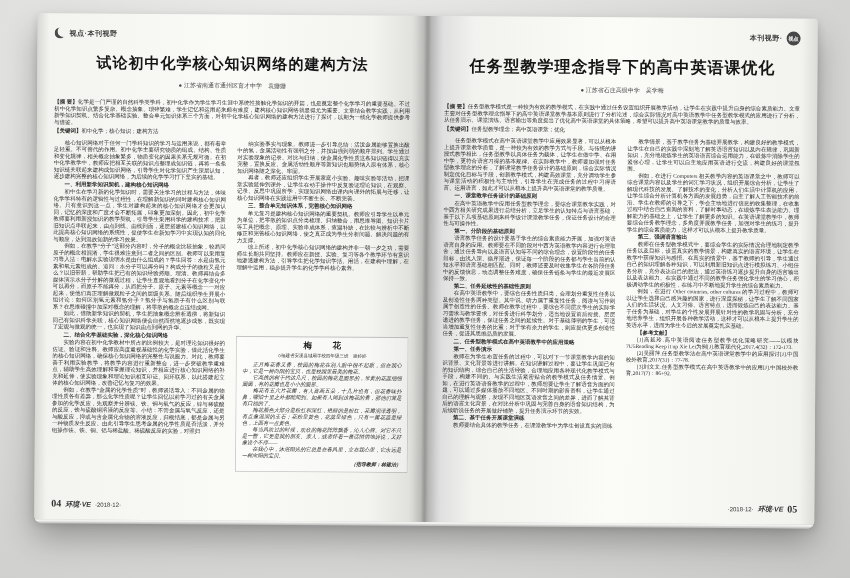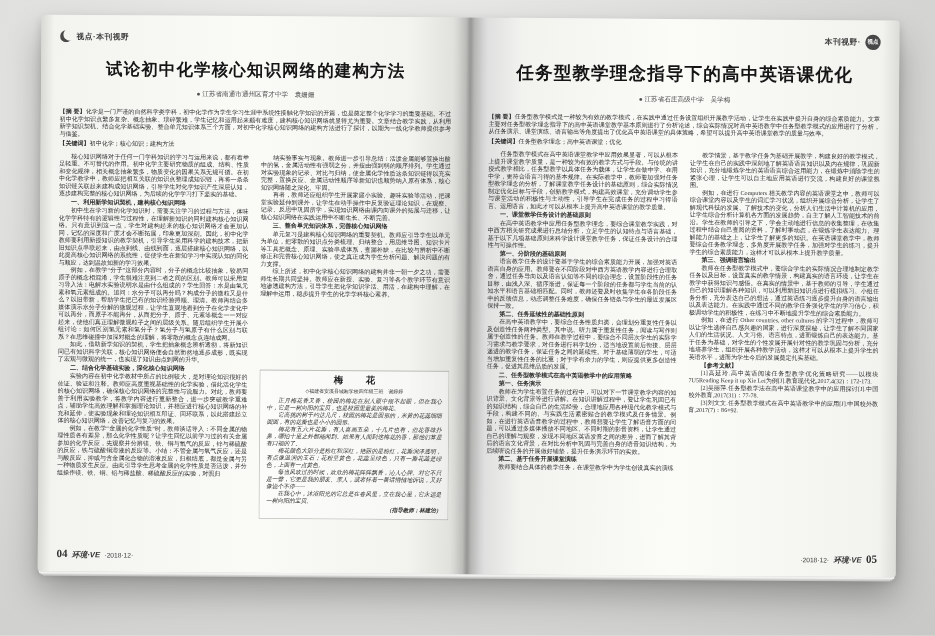--- a/index.html
+++ b/index.html
@@ -56,21 +56,21 @@
   .blk.ref{text-indent:2em;}
   .essay-box{margin-top:auto;border:1.5px solid #8b8b89;padding:10px 12px 8px;background:rgba(255,255,255,.4);}
   .essay-title{text-align:center;font-weight:bold;font-size:17px;letter-spacing:12px;text-indent:12px;color:#1a1a1a;
                font-family:"Liberation Sans","DejaVu Sans",sans-serif;}
   .essay-byline{text-align:center;font-size:9px;margin:7px 0 5px;color:#333;}
   .essay-box .blk.p{font-style:italic;font-size:10.5px;line-height:13px;}
   .essay-attr{text-align:right;font-weight:bold;font-style:italic;font-size:10px;margin-top:3px;}
   .footer{position:absolute;bottom:0;font-size:6px;color:#333;display:flex;align-items:baseline;gap:4px;
           font-family:"Liberation Sans","DejaVu Sans",sans-serif;margin-top:10px;}
   .page.left .footer{left:0;}
-  .page.right .footer{right:0;}
+  .page.right .footer{right:0;align-items:center;}
   .pageno{font-size:10px;font-weight:bold;font-family:"Liberation Serif",serif;}
   .jname{font-weight:bold;font-style:italic;font-size:7px;}
 </style>
 </head>
 <body>
 
 <div class="spread">
 
   <div class="page left">
     <div class="page-inner">

